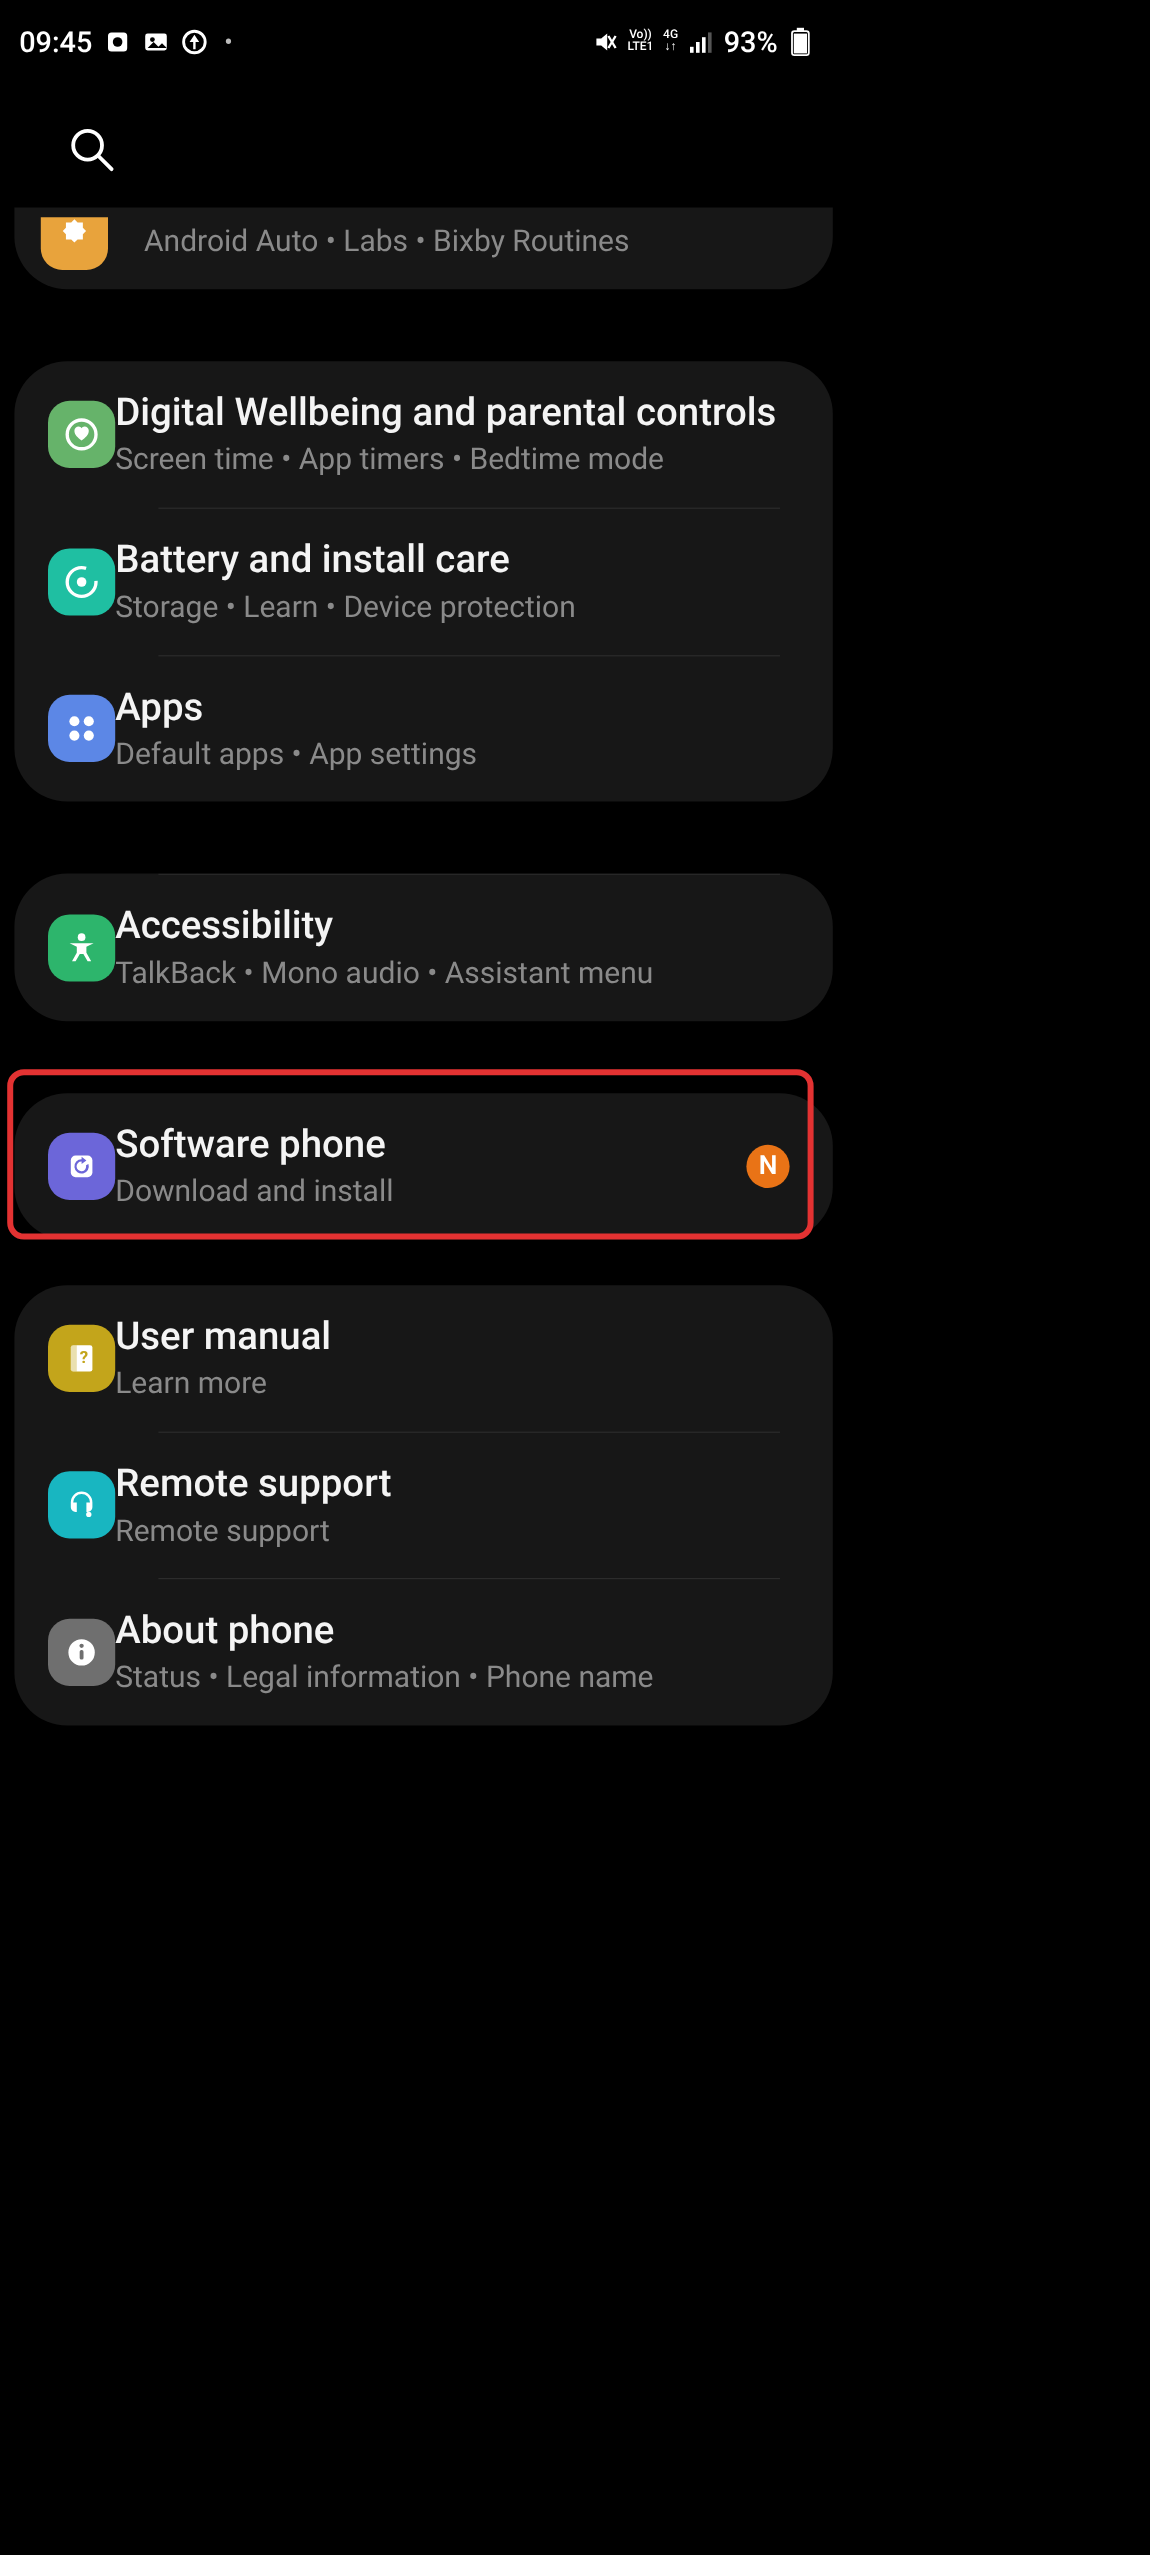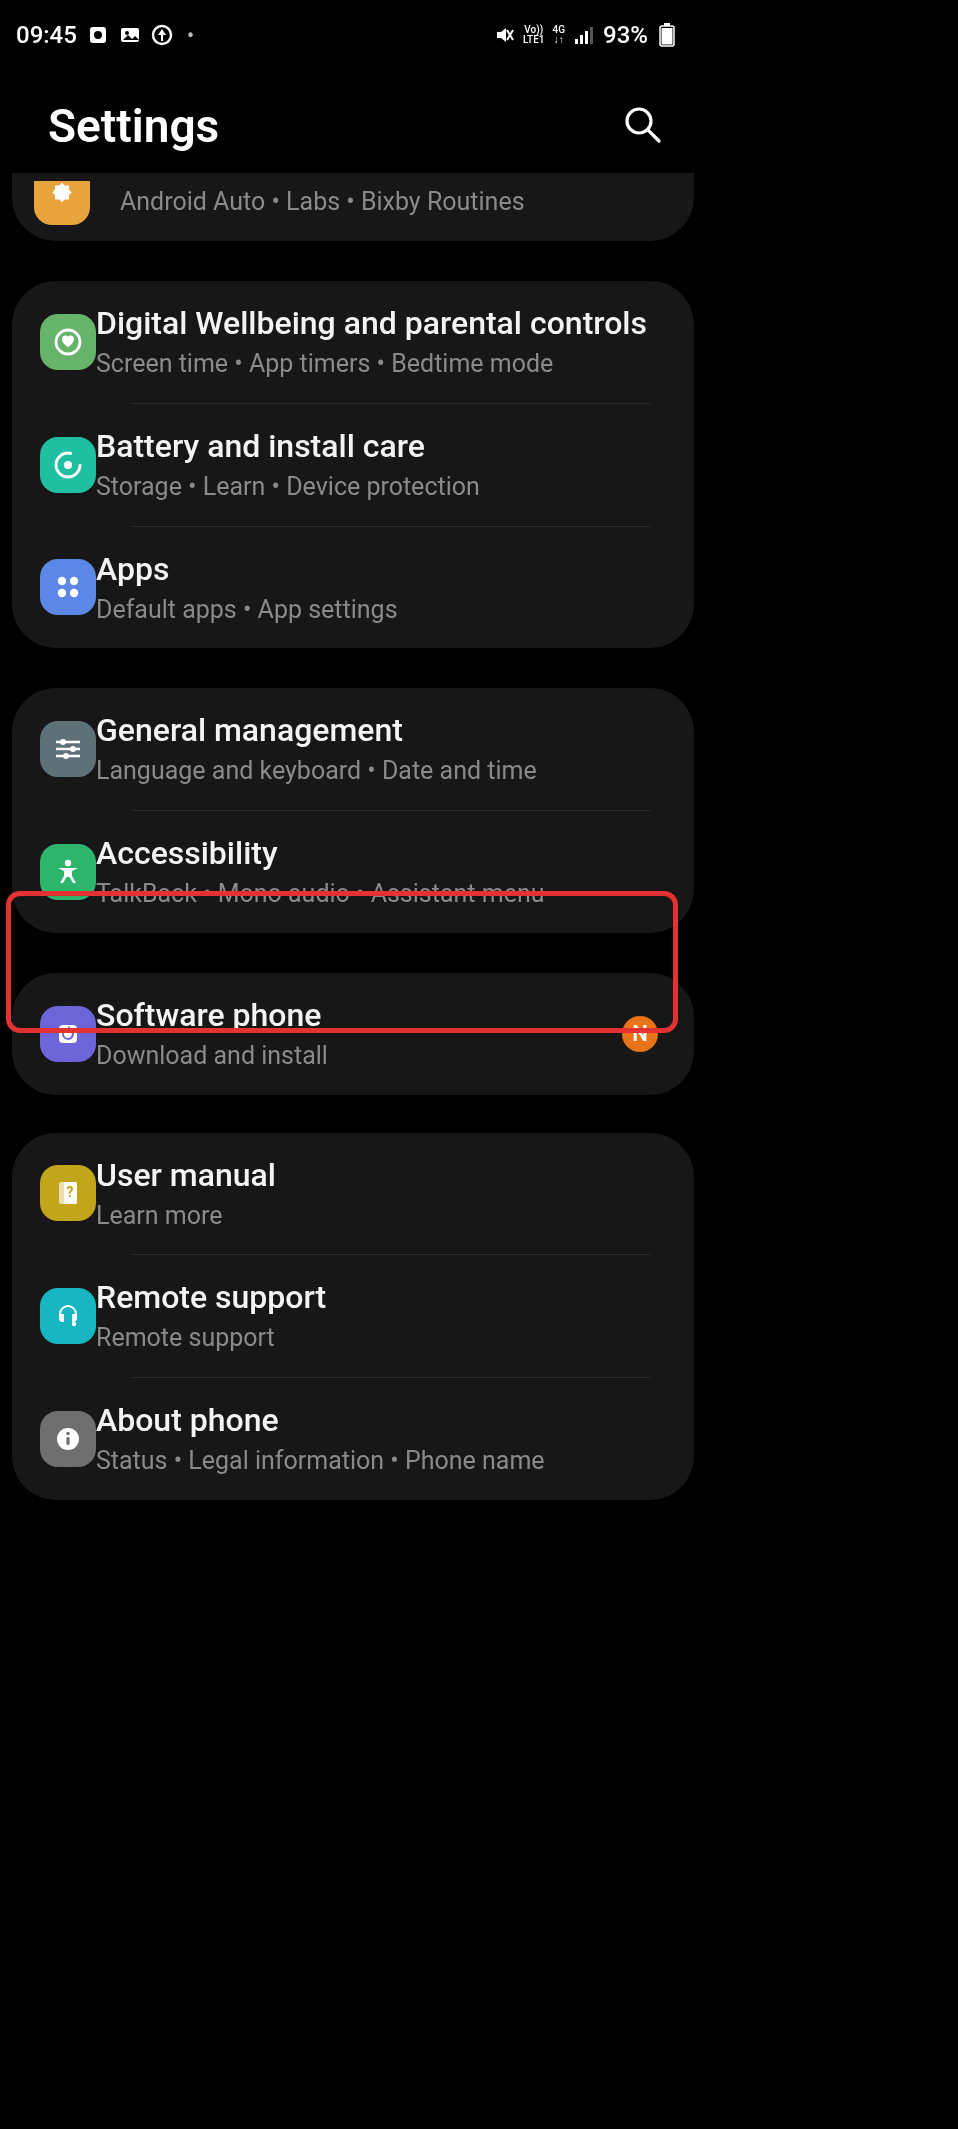--- a/index.html
+++ b/index.html
@@ -40,21 +40,21 @@
     justify-content:space-between;
     padding: 40px 36px 18px 48px;
   }
   .header h1 { font-size: 46px; font-weight: 600; }
   .search-btn { background:none; border:none; padding:6px; cursor:pointer; }
   
   .content { padding: 0 12px; }
   .group {
     background:#171717;
     border-radius: 44px;
-    margin-bottom: 40px;
+    margin-bottom: 60px;
     overflow:hidden;
   }
   .group.first {
     border-top-left-radius: 0;
     border-top-right-radius: 0;
     margin-top: 0;
     padding-bottom: 8px;
   }
   .first-partial {
     display:flex;
@@ -184,21 +184,20 @@
         <svg width="16" height="24" viewBox="0 0 16 24">
             <rect x="5" y="0" width="6" height="3" fill="#fff"></rect>
             <rect x="1" y="3" width="14" height="20" rx="2" fill="none" stroke="#fff" stroke-width="1.5"></rect>
             <rect x="2.5" y="5" width="11" height="16.5" fill="#fff"></rect>
           </svg>
       </span>
     </div>
   </div>
 
   <div class="header">
-    <h1>Settings</h1>
     <button class="search-btn">
       <svg width="44" height="44" viewBox="0 0 44 44">
         <circle cx="19" cy="19" r="12" fill="none" stroke="#fff" stroke-width="3.2"></circle>
         <line x1="28" y1="28" x2="39" y2="39" stroke="#fff" stroke-width="3.2" stroke-linecap="round"></line>
       </svg>
     </button>
   </div>
 
   <div class="content" style="position:relative;">
     <div class="highlight-box"></div>
@@ -253,36 +252,20 @@
           </svg>
         </div>
         <div class="txt">
           <div class="title">Apps</div>
           <div class="subtitle">Default apps  •  App settings</div>
         </div>
       </div>
     </div>
 
     <div class="group">
-      <div class="row">
-        <div class="icon bg-slate">
-          <svg width="32" height="32" viewBox="0 0 32 32">
-            <line x1="4" y1="9" x2="28" y2="9" stroke="#fff" stroke-width="2.4"></line>
-              <circle cx="11" cy="9" r="3" fill="#fff"></circle>
-            <line x1="4" y1="16" x2="28" y2="16" stroke="#fff" stroke-width="2.4"></line>
-              <circle cx="21" cy="16" r="3" fill="#fff"></circle>
-            <line x1="4" y1="23" x2="28" y2="23" stroke="#fff" stroke-width="2.4"></line>
-              <circle cx="14" cy="23" r="3" fill="#fff"></circle>
-          </svg>
-        </div>
-        <div class="txt">
-          <div class="title">General management</div>
-          <div class="subtitle">Language and keyboard  •  Date and time</div>
-        </div>
-      </div>
       <div class="sep"></div>
       <div class="row">
         <div class="icon bg-green2">
           <svg width="30" height="30" viewBox="0 0 30 30">
               <circle cx="15" cy="6" r="3.2" fill="#fff"></circle>
               <path d="M5 11h20l-6 3v5l4 7h-3l-3.5-6h-3L10 26H7l4-7v-5z" fill="#fff"></path>
             </svg>
         </div>
         <div class="txt">
           <div class="title">Accessibility</div>

